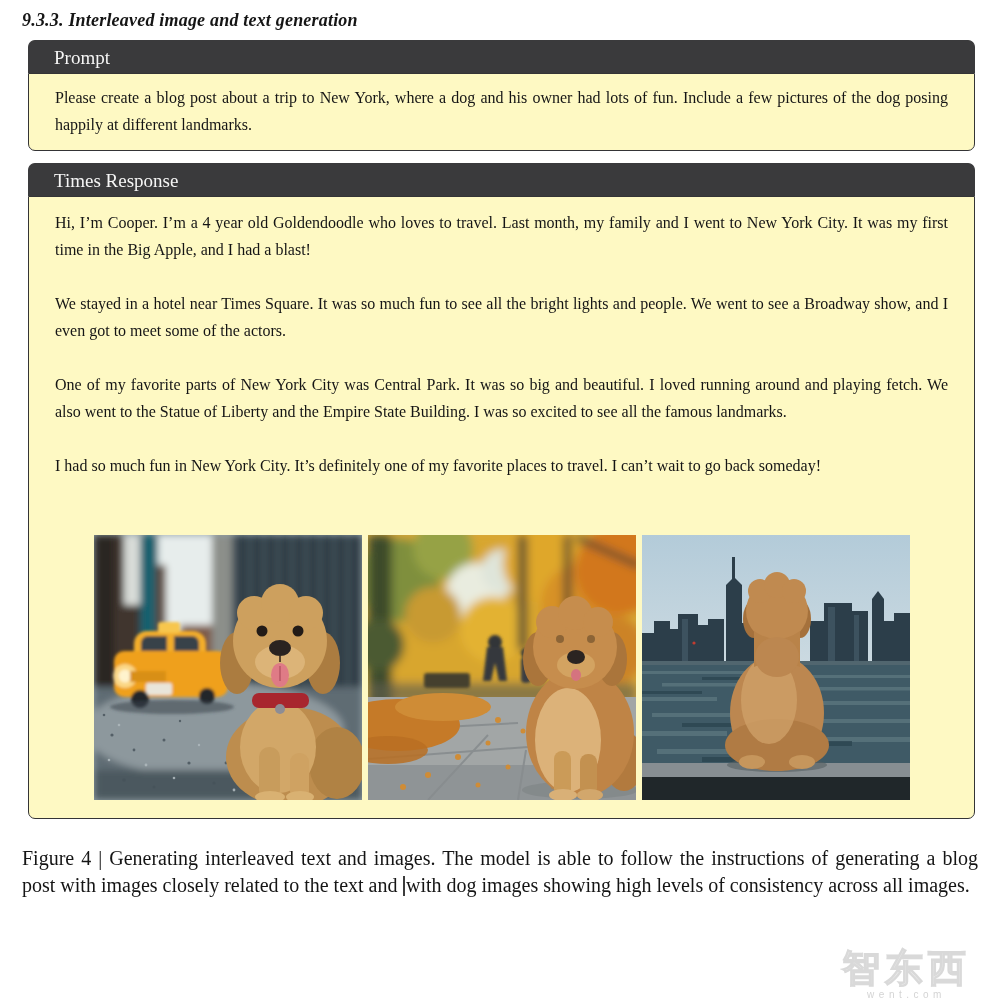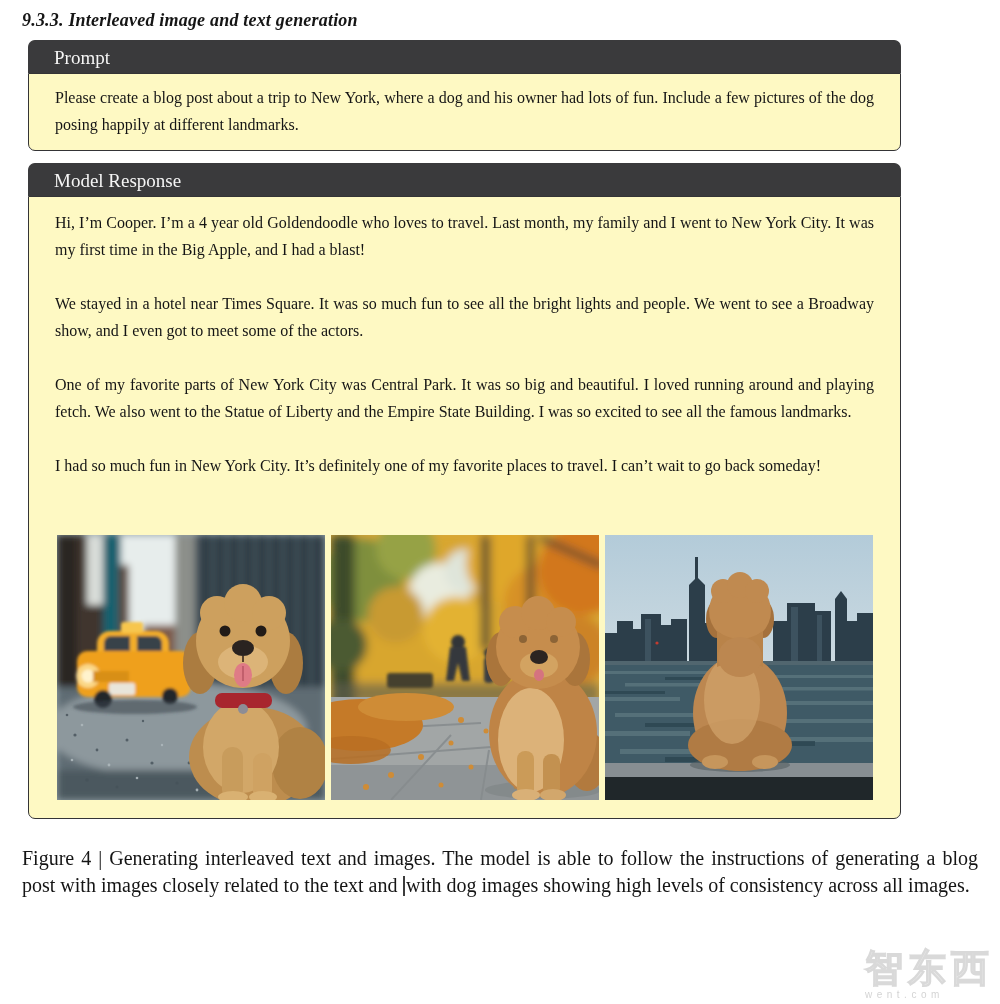--- a/index.html
+++ b/index.html
@@ -12,21 +12,21 @@
     overflow:hidden;
     box-sizing:border-box;
     padding-top:8px;
   }
   .section-heading{
     margin:0 0 8px 22px;
     font-size:18px;line-height:24px;
     font-style:italic;font-weight:bold;
     letter-spacing:0.2px;
   }
-  .qa-box{margin:0 0 12px 28px;width:873px;box-sizing:border-box;}
+  .qa-box{margin:0 0 12px 28px;width:947px;box-sizing:border-box;}
   .qa-header{
     height:33px;line-height:33px;
     background:var(--header-bg,#3a3a3c);
     border:1.5px solid var(--header-bg,#3a3a3c);
     border-bottom:none;
     border-radius:7px 7px 0 0;
     color:var(--header-text,#f5f5f5);
     font-size:19px;
     padding-left:25px;
     box-sizing:border-box;
@@ -59,21 +59,22 @@
   }
   .caret{
     display:inline-block;
     width:1.5px;height:20px;
     background:#3c3c3c;
     vertical-align:-4px;
     margin:0 1px;
   }
   .watermark{
     position:absolute;
-    right:6px;bottom:4px;
+    right:29px;bottom:4px;
+    text-align:center;
     font-family:"Liberation Sans","DejaVu Sans",sans-serif;
     pointer-events:none;
     user-select:none;
   }
   .wm-main{
     font-size:38px;
     font-weight:bold;
     letter-spacing:5px;
     color:#ececec;
     -webkit-text-stroke:1.2px var(--watermark-gray,#d9d9d9);
@@ -97,21 +98,21 @@
     <div class="qa-header">
       <span>Prompt</span>
     </div>
     <div class="qa-body">
       <p>Please create a blog post about a trip to New York, where a dog and his owner had lots of fun. Include a few pictures of the dog posing happily at different landmarks.</p>
     </div>
   </section>
 
   <section class="qa-box response">
     <div class="qa-header">
-      <span>Model Response</span>
+      <span>Times Response</span>
     </div>
     <div class="qa-body">
       <p>Hi, I’m Cooper. I’m a 4 year old Goldendoodle who loves to travel. Last month, my family and I went to New York City. It was my first time in the Big Apple, and I had a blast!</p>
       <p>We stayed in a hotel near Times Square. It was so much fun to see all the bright lights and people. We went to see a Broadway show, and I even got to meet some of the actors.</p>
       <p>One of my favorite parts of New York City was Central Park. It was so big and beautiful. I loved running around and playing fetch. We also went to the Statue of Liberty and the Empire State Building. I was so excited to see all the famous landmarks.</p>
       <p>I had so much fun in New York City. It’s definitely one of my favorite places to travel. I can’t wait to go back someday!</p>
 
       <div class="image-row">
 
         <figure role="img" aria-label="Goldendoodle with red collar sitting on a city street in front of a yellow taxi">

